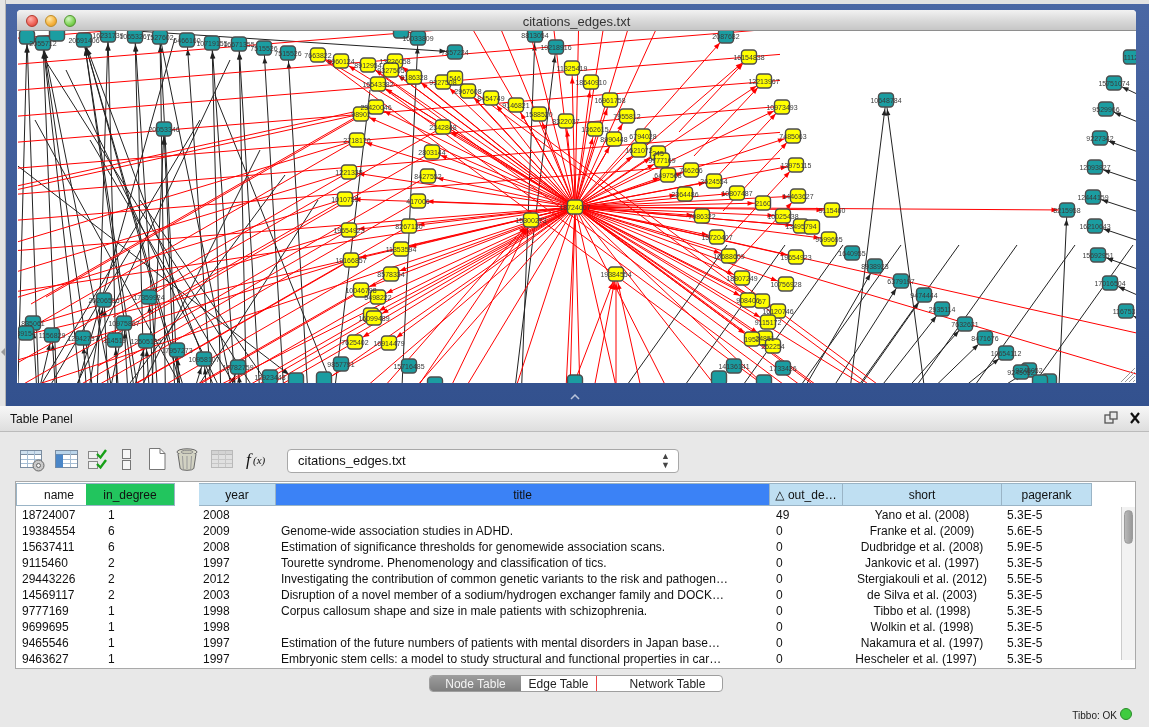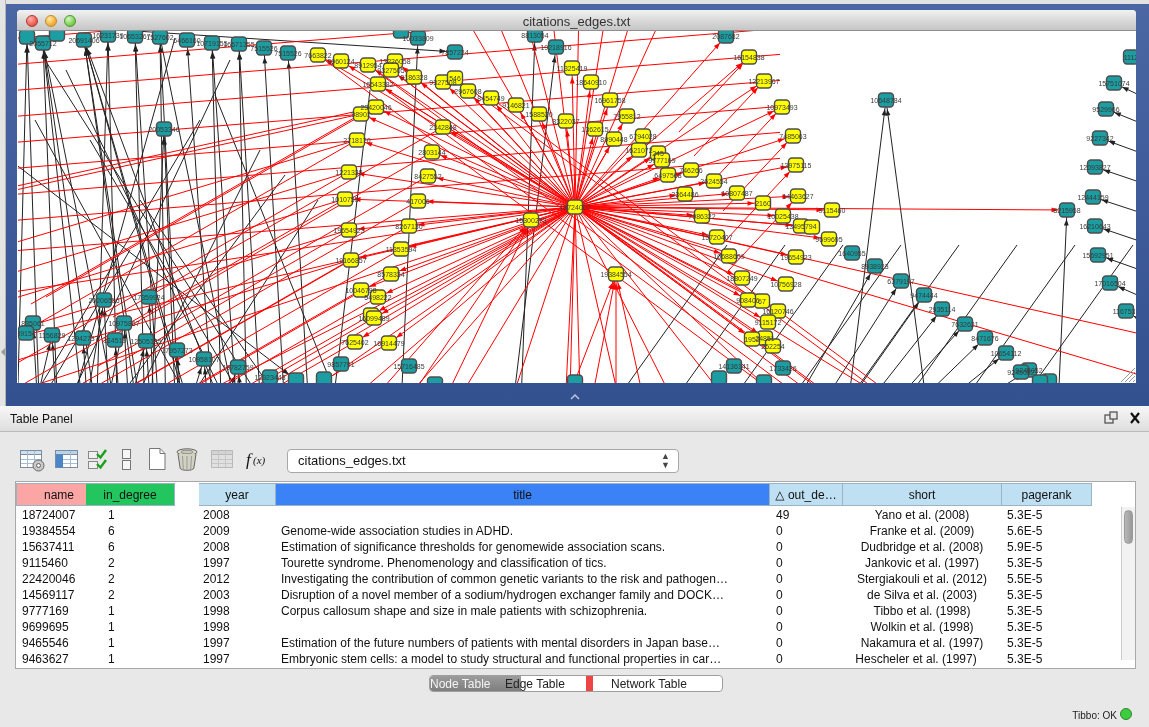--- a/index.html
+++ b/index.html
@@ -21,23 +21,23 @@
 #combo .arr{position:absolute;right:8px;top:2px;font-size:9px;color:#444;line-height:9px}
 #tablebox{position:absolute;left:15px;top:481px;width:1121px;height:188px;background:#fff;border:1px solid #a9a9a9}
 .hcell{position:absolute;top:0;height:23px;border:1px solid #9ab4c6;border-left:none;font-size:12px;color:#111;text-align:center;line-height:22px}
 .hcell:first-child{border-left:1px solid #9ab4c6}
 #headrow{position:absolute;left:0px;top:483px;width:1121px;height:23px}
 .trow{position:absolute;left:0;width:1149px;height:16px;font-size:12px;color:#111}
 .trow span{position:absolute;top:1px;white-space:nowrap}
 #vscroll{position:absolute;left:1121px;top:507px;width:14px;height:153px;background:#f2f2f2;border-left:1px solid #ccc}
 #vthumb{position:absolute;left:2px;top:3px;width:9px;height:34px;border-radius:5px;background:linear-gradient(90deg,#b8b8b8,#999);border:1px solid #9a9a9a}
 #tabs{position:absolute;left:429px;top:675px;width:294px;height:17px;border:1px solid #9e9e9e;border-radius:4px;background:#fff;overflow:hidden;font-size:12px}
-.tab{position:absolute;top:0;height:17px;line-height:16px;color:#222}
+.tab{position:absolute;top:0;height:17px;line-height:16px;text-align:center;color:#222}
 #tab1{left:0;width:91px;background:linear-gradient(#9c9c9c,#7a7a7a);color:#f4f4f4}
-#tab2{left:75px;width:88px;border-right:7px solid #ef4444}
+#tab2{left:91px;width:76px;border-right:1px solid #ef4444}
 #tab3{left:181px;width:113px}
 #mem{position:absolute;right:32px;top:710px;font-size:10px;color:#222}
 #memdot{position:absolute;right:17px;top:708px;width:12px;height:12px;border-radius:50%;background:#3fcc3f;border:1px solid #2a8a2a}
 </style></head><body>
 <div id="app">
  <div id="graphzone">
   <div id="navy"></div>
   <div id="leftstrip"></div>
   <div id="win">
    <div id="titlebar">
@@ -813,21 +813,21 @@
  <line x1="6" y1="16.5" x2="26" y2="16.5" stroke="#b0b0b0"></line>
           <line x1="6" y1="20.5" x2="26" y2="20.5" stroke="#b0b0b0"></line>
 </g>
 <text x="246" y="22" font-family="Liberation Serif, serif" font-style="italic" font-size="17" fill="#111">f</text>
 <text x="253" y="21" font-family="Liberation Serif, serif" font-style="italic" font-size="11" fill="#111">(x)</text>
 </svg>
     </div>
  <div id="combo">citations_edges.txt<span class="arr">▲<br>▼</span></div>
  <div id="tablebox"></div>
  <div id="headrow">
-      <div class="hcell" style="left:16px;width:86px;background:#fca5a5">name</div>
+      <div class="hcell" style="left:16px;width:86px;background:#ffffff">name</div>
       <div class="hcell" style="left:86px;width:89px;background:#22c55e">in_degree</div>
       <div class="hcell" style="left:199px;width:77px;background:#bfdff2">year</div>
       <div class="hcell" style="left:276px;width:494px;background:#3b82f6">title</div>
       <div class="hcell" style="left:770px;width:73px;background:#bfdff2">△ out_de…</div>
       <div class="hcell" style="left:843px;width:159px;background:#bfdff2">short</div>
       <div class="hcell" style="left:1002px;width:90px;background:#bfdff2">pagerank</div>
     </div>
  <div class="trow" style="top:507px">
       <span style="left:22px">18724007</span>
       <span style="left:108px">1</span>
@@ -857,21 +857,21 @@
     <div class="trow" style="top:555px">
       <span style="left:22px">9115460</span>
       <span style="left:108px">2</span>
       <span style="left:203px">1997</span>
       <span style="left:281px">Tourette syndrome. Phenomenology and classification of tics.</span>
       <span style="left:776px">0</span>
       <span style="left:922px;transform:translateX(-50%)">Jankovic et al. (1997)</span>
       <span style="left:1007px">5.3E-5</span>
     </div>
     <div class="trow" style="top:571px">
-      <span style="left:22px">22420046</span>
+      <span style="left:22px">29443226</span>
       <span style="left:108px">2</span>
       <span style="left:203px">2012</span>
       <span style="left:281px">Investigating the contribution of common genetic variants to the risk and pathogen…</span>
       <span style="left:776px">0</span>
       <span style="left:922px;transform:translateX(-50%)">Stergiakouli et al. (2012)</span>
       <span style="left:1007px">5.5E-5</span>
     </div>
     <div class="trow" style="top:587px">
       <span style="left:22px">14569117</span>
       <span style="left:108px">2</span>

